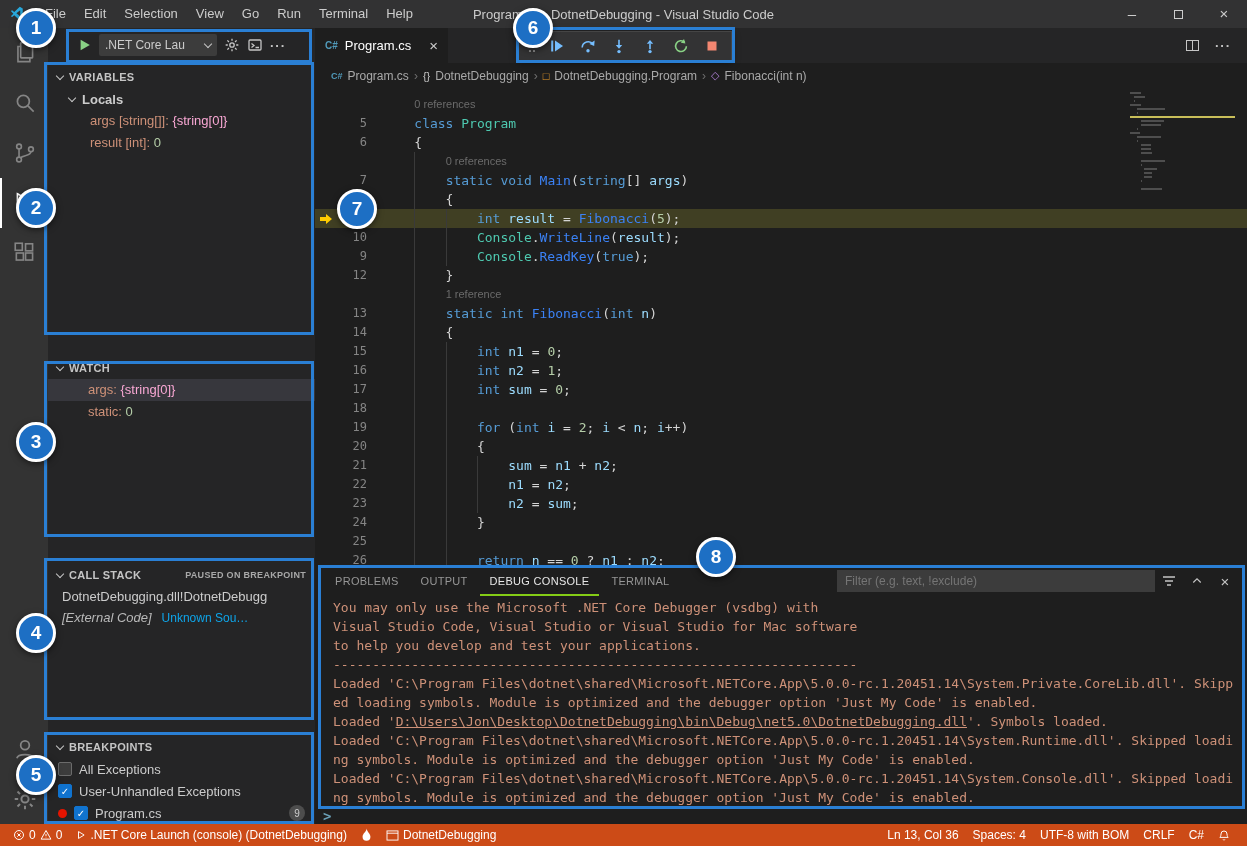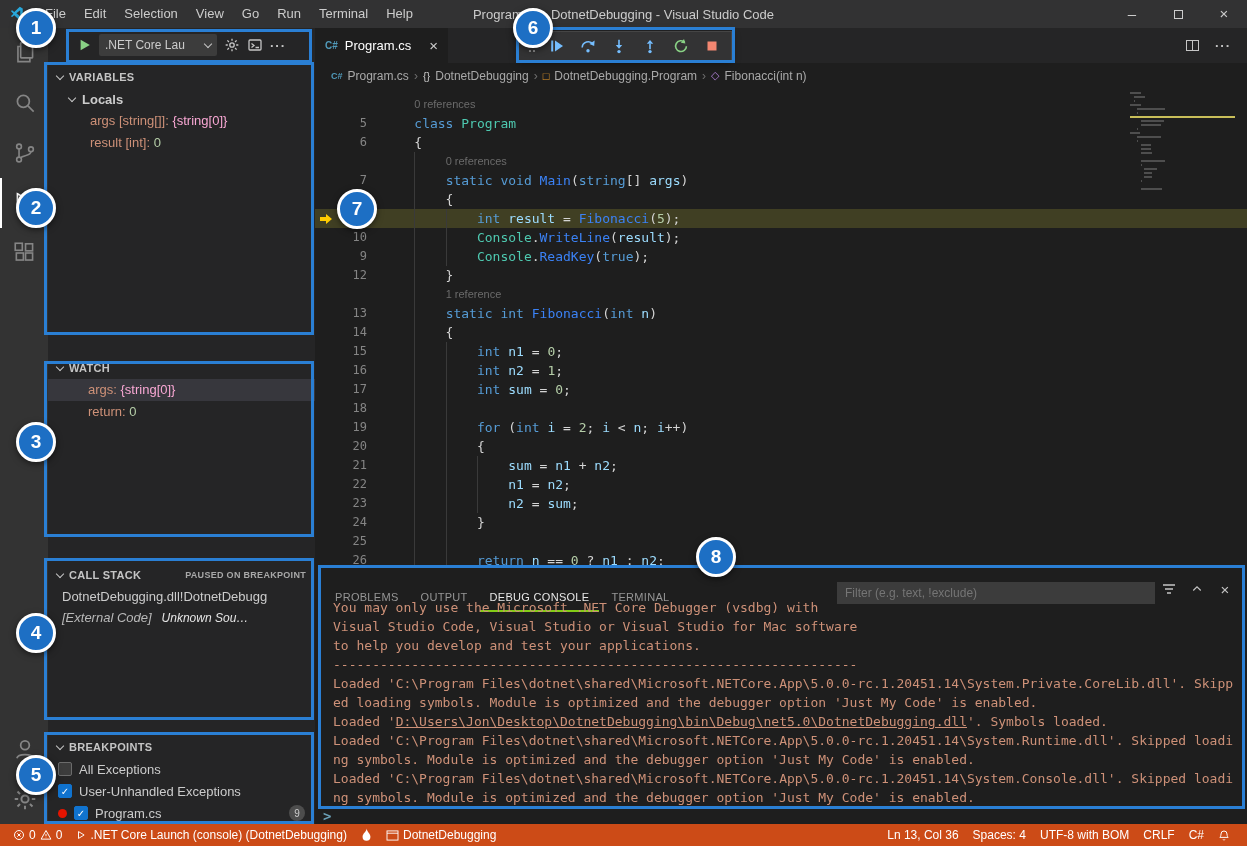--- a/index.html
+++ b/index.html
@@ -34,21 +34,21 @@
   .sec-header{height:22px;display:flex;align-items:center;gap:6px;padding:0 9px;font-size:11px;font-weight:bold;color:#c5c5c5;letter-spacing:.3px}
   .cs-status{margin-left:auto;font-size:9px;font-weight:bold;color:#a8a8a8}
   .scope-row{height:22px;display:flex;align-items:center;gap:7px;padding-left:21px;font-weight:bold;color:#cccccc}
   .var-row{height:22px;line-height:22px;padding-left:42px;white-space:nowrap;overflow:hidden}
   .watch-row{height:22px;line-height:22px;padding-left:40px;white-space:nowrap;overflow:hidden}
   .watch-row.selected{background:#37373d}
   .vname,.vtype{color:#ce9178}
   .vval-object{color:#f9a8d4}.vval-number{color:#b5cea8}
   .frame-row{height:21px;line-height:21px;padding-left:14px;white-space:nowrap;overflow:hidden;color:#cccccc}
   .frame-external{font-style:italic;color:#b9b9b9}
-  .frame-detail{color:#e5e5e5;font-style:italic;margin-left:10px;font-size:12px}
+  .frame-detail{color:#0ea5e9;margin-left:10px;font-size:12px}
   .bp-row{height:22px;display:flex;align-items:center;gap:7px;padding:0 10px}
   .bp-dot{width:9px;height:9px;border-radius:50%;background:#e51400;flex:none}
   .cbx{width:14px;height:14px;border:1px solid #6b6b6b;background:#3c3c3c;display:flex;align-items:center;justify-content:center;font-size:10px;color:#fff;flex:none;border-radius:2px}
   .cbx.checked{background:#1073cf;border-color:#1073cf}
   .bp-label{white-space:nowrap;overflow:hidden;color:#cccccc}
   .bp-badge{margin-left:auto;background:#4d4d4d;color:#cccccc;border-radius:50%;min-width:16px;height:16px;font-size:10px;display:flex;align-items:center;justify-content:center}
 
   
   .editor{position:absolute;left:315px;top:28px;right:0;bottom:22px;background:#1e1e1e}
   .tabbar{height:35px;background:#252526;display:flex;align-items:center}
@@ -78,21 +78,21 @@
   .ltext{padding-left:16px;white-space:pre}
   .lens{color:#6b6b6b;font-size:11px;font-family:"Liberation Sans",sans-serif}
   .guide{position:absolute;top:0;bottom:0;width:1px;background:#3a3a3a}
   .tk-kw{color:#569cd6}.tk-ty{color:#4ec9b0}.tk-fn{color:#3b82f6}.tk-va{color:#9cdcfe}.tk-nu{color:#b5cea8}.tk-pl{color:#d4d4d4}
   .minimap{position:absolute;top:4px;right:12px;width:105px}
   .mm-line{height:2px;margin-bottom:2px;background:rgba(180,180,180,.32)}
   .mm-current{background:rgba(230,218,100,.85)!important;margin-left:0!important;width:100%!important}
 
   
   .panel{position:absolute;left:0;right:0;top:538px;bottom:0;background:#1e1e1e;z-index:3}
-  .panel-header{height:30px;display:flex;padding:16px 8px 0 10px}
+  .panel-header{height:30px;display:flex;align-items:center;padding:0 8px 0 10px}
   .panel-tab{padding:0 10px;margin-right:2px;font-size:11px;letter-spacing:.3px;color:#969696;height:30px;line-height:30px}
   .panel-tab.active{color:#e7e7e7;border-bottom:2px solid #84cc16}
   .panel-filter{margin-left:auto;width:318px;height:22px;background:#3c3c3c;border:none;color:#cccccc;font-size:12px;padding:0 8px;outline:none;font-family:"Liberation Sans",sans-serif}
   .ph-icon{width:28px;display:flex;justify-content:center;align-items:center;color:#c5c5c5;font-size:15px}
   .console{padding:2px 8px 0 18px;font-family:"DejaVu Sans Mono",monospace;font-size:13px;line-height:19px;color:#ce9178}
   .console-line{white-space:pre-wrap;word-break:break-all}
   .console-link{text-decoration:underline}
   .console-prompt{padding-left:8px;font-family:"DejaVu Sans Mono",monospace;font-size:14px;color:#6a9fb5;font-weight:bold;line-height:19px}
 
   
@@ -239,21 +239,21 @@
         </div>
     </section>
 
     <section class="side-section sec-watch">
       <div class="sec-header">
         <span class="chev"></span>
         <span>WATCH</span>
       </div>
       <div id="watch-list">
           <div class="watch-row selected"><span class="vname">args:</span> <span class="vval-object">{string[0]}</span></div>
-          <div class="watch-row"><span class="vname">return:</span> <span class="vval-number">0</span></div>
+          <div class="watch-row"><span class="vname">static:</span> <span class="vval-number">0</span></div>
         </div>
     </section>
 
     <section class="side-section sec-callstack">
       <div class="sec-header">
         <span class="chev"></span>
         <span>CALL STACK</span>
         <span class="cs-status">PAUSED ON BREAKPOINT</span>
       </div>
       <div id="callstack-list">

